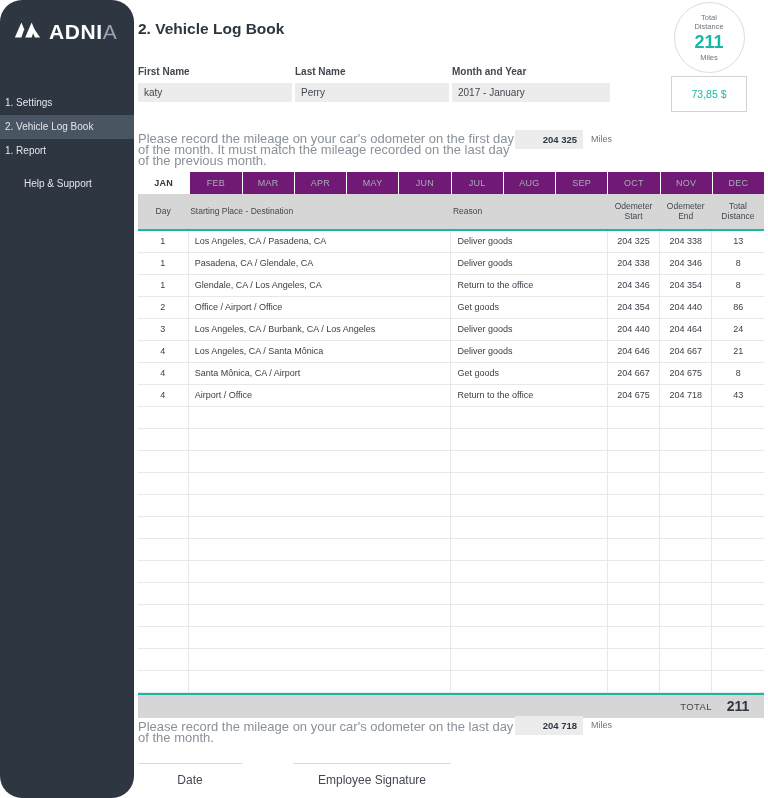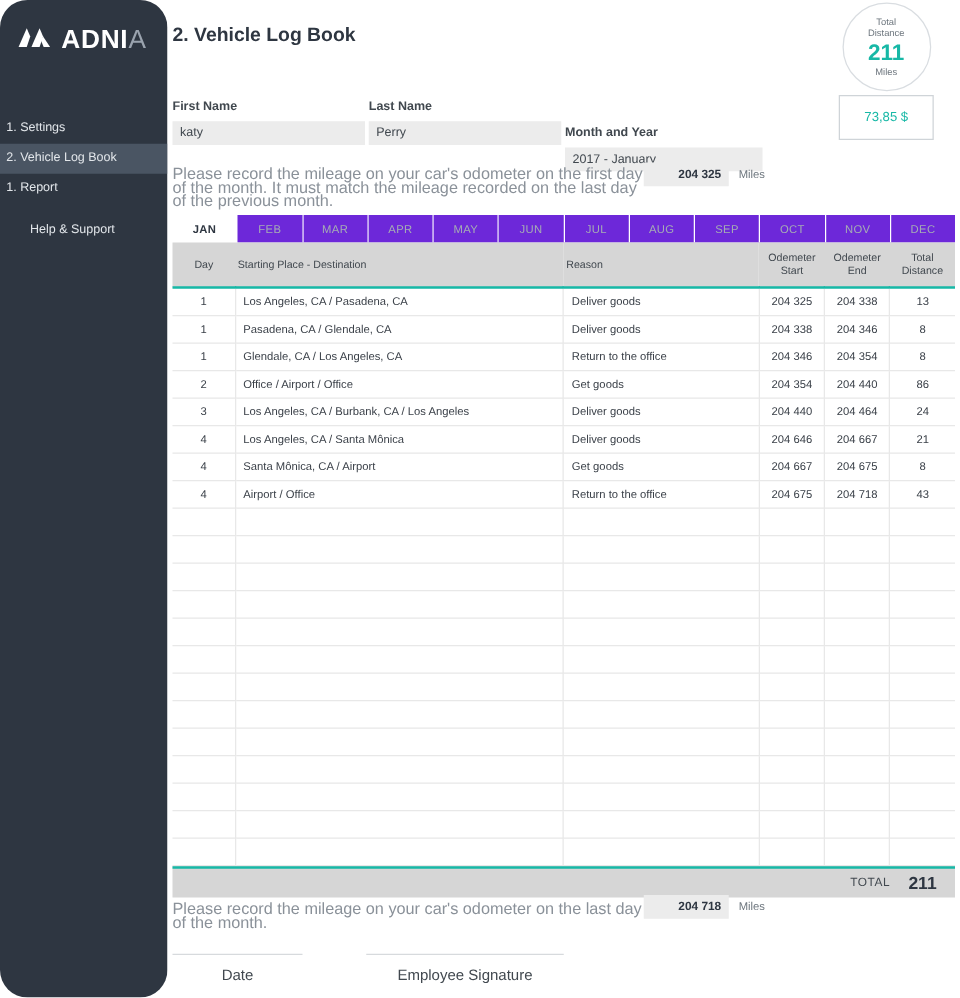--- a/index.html
+++ b/index.html
@@ -60,23 +60,23 @@
   .circle .big { font-size: 18px; color: #17b8a6; font-weight: 700; line-height: 21px; }
   .circle .unit { font-size: 7.5px; color: #6c757d; line-height: 10px; }
   .money-box {
     margin-top: 3px; height: 36px; width: 76px;
     border: 1px solid #cfd4d8; background: #fff;
     display: flex; align-items: center; justify-content: center;
     font-size: 10.5px; color: #17b8a6;
   }
 
   
-  .form-row { position: absolute; left: 4px; top: 80px; width: 472px; display: flex; }
+  .form-row { position: absolute; left: 4px; top: 66px; width: 472px; display: flex; }
   .field { width: 154px; margin-right: 3px; }
-  .field:last-child { margin-right: 0; width: 158px; margin-top: 21px; }
+  .field:last-child { margin-right: 0; width: 158px; }
   .field-label { font-size: 10px; color: #41484f; font-weight: 600; margin-bottom: 6px; }
   .field-input {
     height: 19px; background: #ececec; border: none;
     display: flex; align-items: center; padding-left: 6px;
     font-size: 10px; color: #41484f;
   }
 
   
   .note-row { position: absolute; left: 4px; top: 130px; width: 474px; display: flex; align-items: flex-start; }
   .note-text { font-size: 13px; color: #8a9199; line-height: 11px; width: 380px; padding-top: 3px; }
@@ -84,21 +84,21 @@
     width: 68px; height: 19px; background: #ececec;
     display: flex; align-items: center; justify-content: flex-end;
     padding-right: 6px; font-size: 9.5px; color: #2e3641; font-weight: 700;
   }
   .mile-unit { font-size: 9px; color: #6c757d; margin-left: 8px; line-height: 19px; }
 
   
   .tabs { position: absolute; left: 4px; top: 172px; width: 626px; height: 22px; display: flex; }
   .tab {
     flex: 1; height: 22px; line-height: 22px; text-align: center;
-    font-size: 9px; color: #a6adb4; background: #6d28d9;
+    font-size: 9px; color: #a6adb4; background: #701a75;
     border-right: 1px solid #ffffff; cursor: pointer; letter-spacing: 0.3px;
   }
   .tab:last-child { border-right: none; }
   .tab.active { background: #ffffff; color: #2e3641; font-weight: 700; }
 
   
   .table { position: absolute; left: 4px; top: 194px; width: 626px; }
   table { border-collapse: collapse; width: 626px; table-layout: fixed; }
   thead th {
     background: #d6d6d6; color: #41484f;

